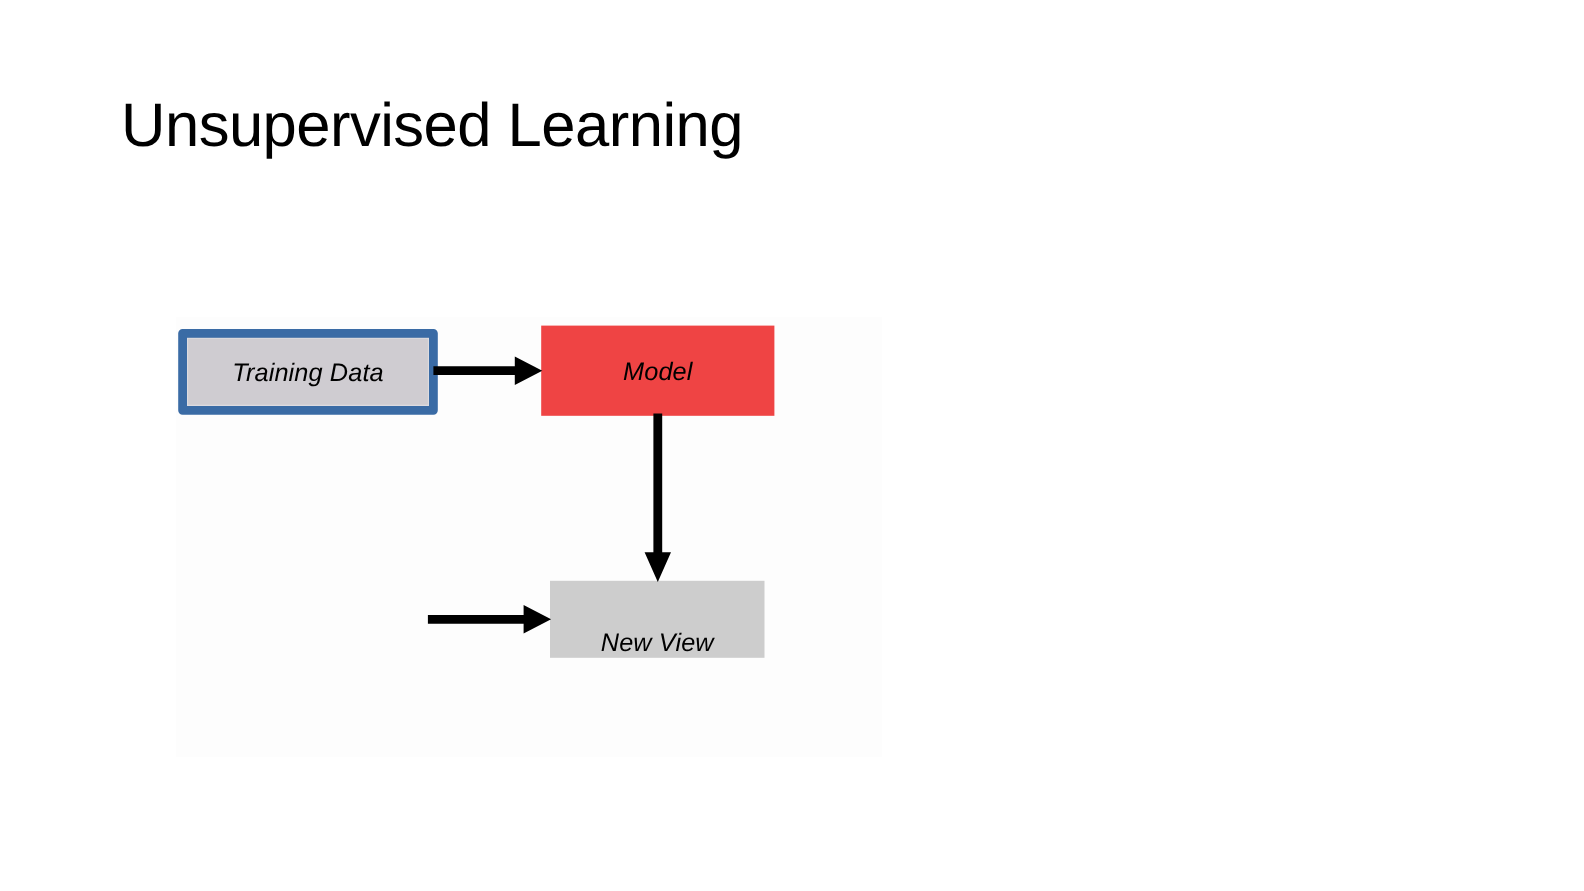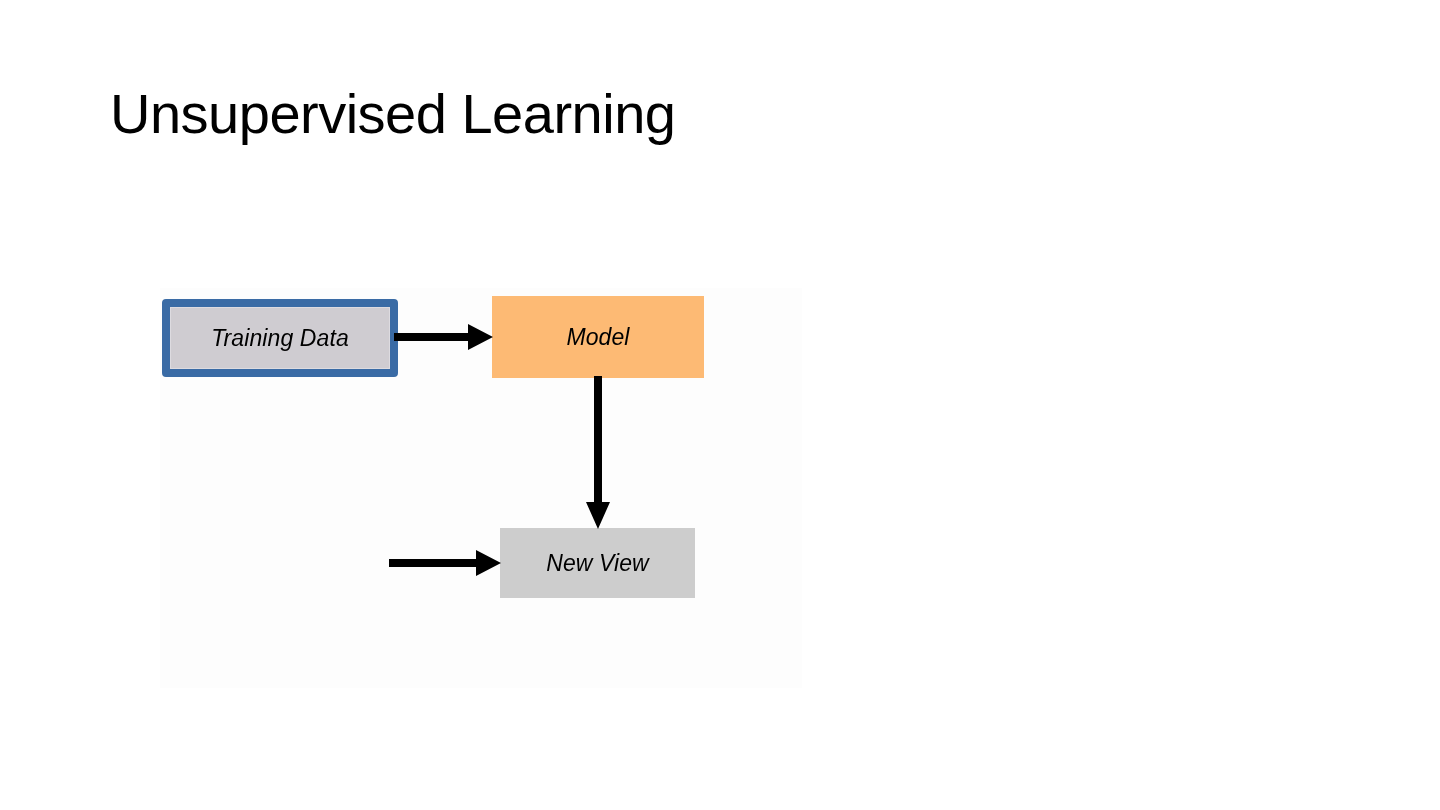--- a/index.html
+++ b/index.html
@@ -83,34 +83,35 @@
     left: 162px;
     top: 299px;
     width: 236px;
     height: 78px;
   }
   #node-model {
     left: 492px;
     top: 296px;
     width: 212px;
     height: 82px;
-    background: #fdba74;
+    background: #ef4444;
   }
   #node-test-data {
     left: 160px;
     top: 526px;
     width: 232px;
     height: 76px;
   }
   #node-new-view {
     left: 500px;
     top: 528px;
     width: 195px;
     height: 70px;
     background: #cdcdcd;
+    align-items: flex-end;
   }
 
   
   .arrow {
     position: absolute;
   }
   .arrow svg {
     display: block;
     overflow: visible;
   }

